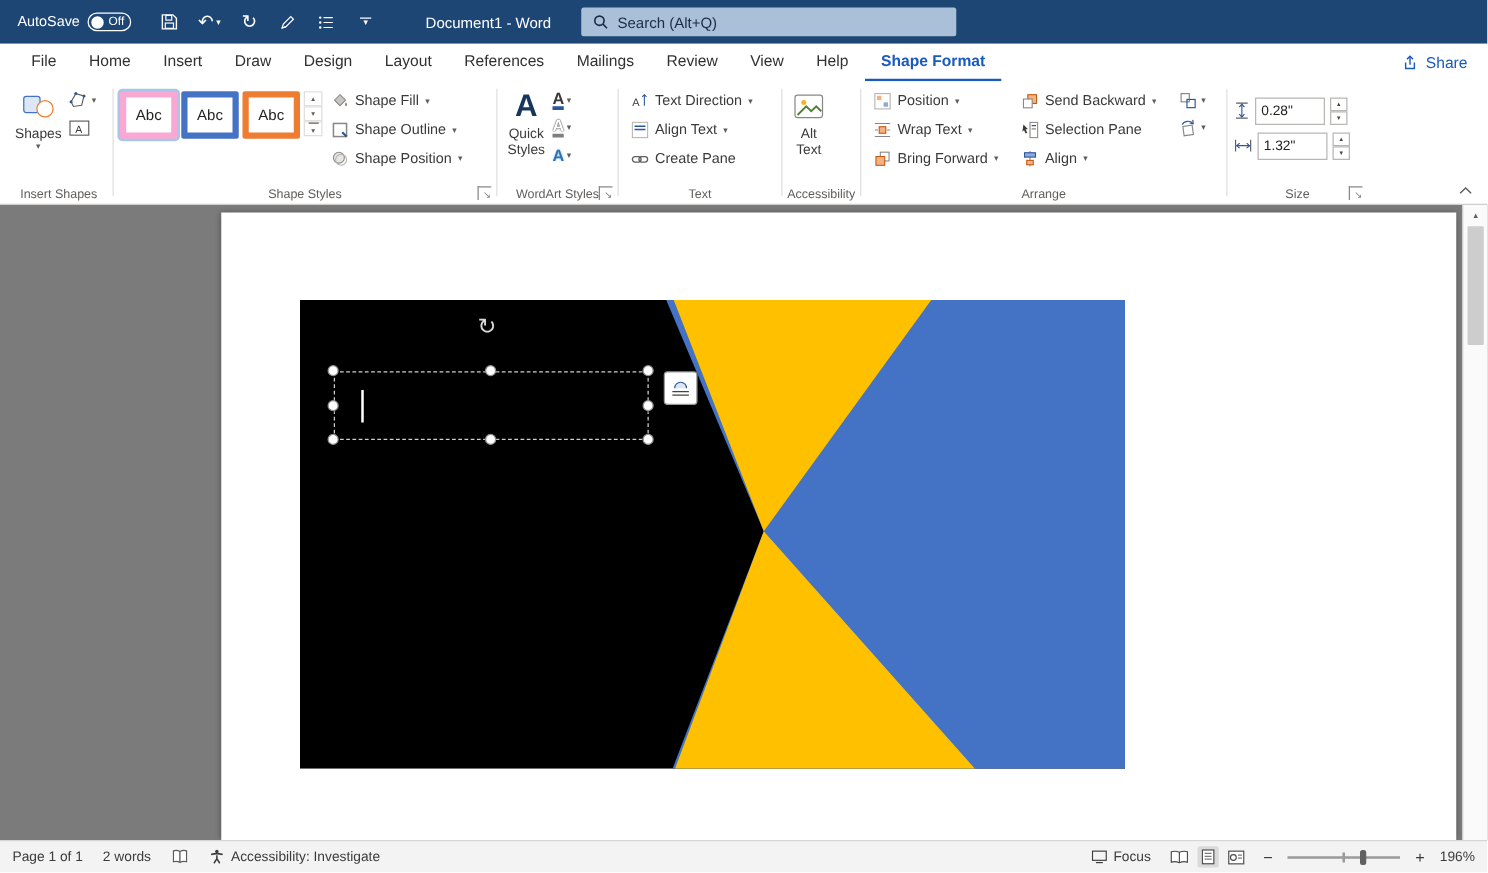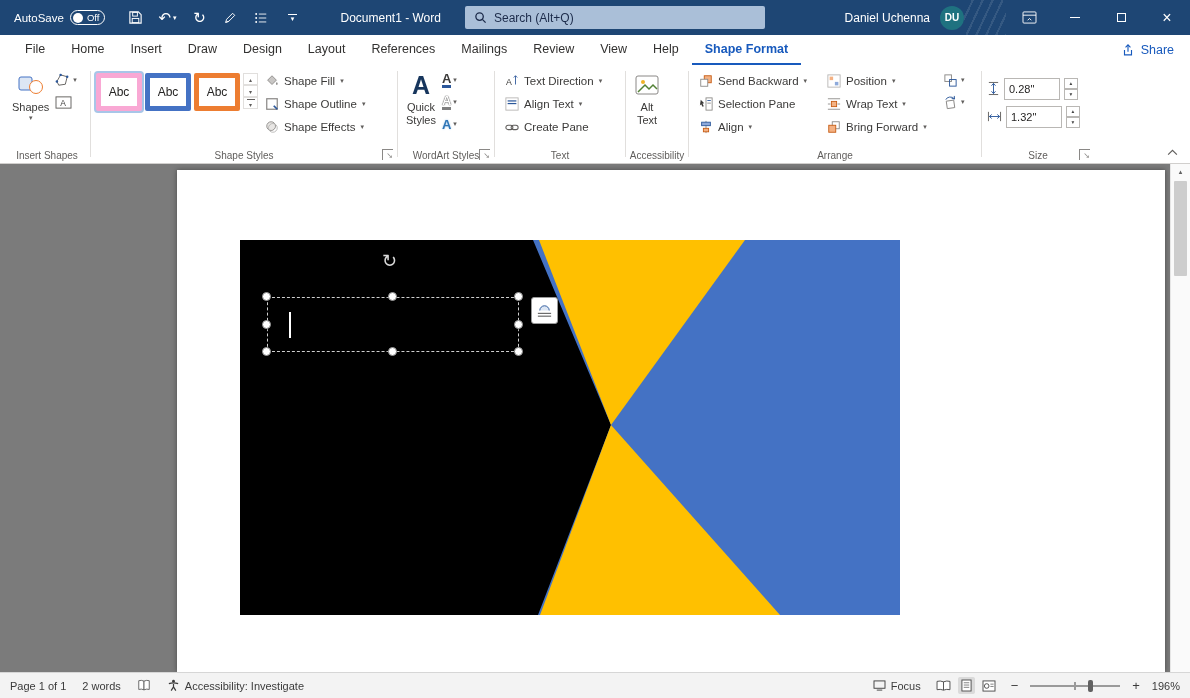--- a/index.html
+++ b/index.html
@@ -156,41 +156,20 @@
     </div>
 
     <div class="searchbox">
       <svg width="13" height="13" viewBox="0 0 14 14">
           <circle cx="6" cy="6" r="4" fill="none" stroke="#1c2b4a" stroke-width="1.4"></circle>
           <line x1="9" y1="9" x2="12.5" y2="12.5" stroke="#1c2b4a" stroke-width="1.4"></line>
         </svg>
       <input type="text" placeholder="Search (Alt+Q)" style="">
     </div>
 
-    <div class="tb-right">
-      <span class="user-name">Daniel Uchenna</span>
-      <span class="avatar">DU</span>
-      <span class="deco"></span>
-      <span class="win-btn">
-        <svg width="15" height="13" viewBox="0 0 16 14">
-            <rect x="1" y="1" width="14" height="12" rx="1" fill="none" stroke="#fff"></rect>
-            <line x1="1" y1="4.5" x2="15" y2="4.5" stroke="#fff"></line>
-            <polyline points="6,10 8,8 10,10" fill="none" stroke="#fff"></polyline>
-          </svg>
-      </span>
-      <span class="win-btn">
-          <span class="min-glyph"></span>
-        </span>
-      <span class="win-btn">
-          <span class="max-glyph"></span>
-        </span>
-      <span class="win-btn">
-          <span class="close-glyph">×</span>
-        </span>
-    </div>
   </div>
 
   <div class="tabrow">
     <span class="tab">File</span>
     <span class="tab">Home</span>
     <span class="tab">Insert</span>
     <span class="tab">Draw</span>
     <span class="tab">Design</span>
     <span class="tab">Layout</span>
     <span class="tab">References</span>
@@ -272,21 +251,21 @@
               <path d="M10 10 l4 4" stroke="#2b579a" stroke-width="2"></path>
             </svg>
           <span>Shape Outline</span>
           <span class="chev">▾</span>
         </span>
         <span class="mrow">
           <svg width="14" height="14" viewBox="0 0 16 16">
               <circle cx="7" cy="7" r="5" fill="#e8e6e4" stroke="#8a8886"></circle>
               <circle cx="9" cy="9" r="5" fill="none" stroke="#b5b3b1"></circle>
             </svg>
-          <span>Shape Effects</span>
+          <span>Shape Position</span>
           <span class="chev">▾</span>
         </span>
       </div>
       <span class="glabel">Shape Styles</span>
       <span class="launcher">↘</span>
     </div>
     <div class="group-divider"></div>
 
     <div class="group" style="width:96px">
       <div class="bigbtn">
@@ -357,48 +336,20 @@
             </svg>
         </span>
         <span>Alt</span>
         <span>Text</span>
       </div>
       <span class="glabel">Accessibility</span>
     </div>
     <div class="group-divider"></div>
 
     <div class="group" style="width:292px">
-      <div class="mcol" style="width:128px">
-        <span class="mrow">
-          <svg width="14" height="14" viewBox="0 0 16 16">
-              <rect x="6" y="2" width="8" height="8" fill="#f4b183" stroke="#c55a11"></rect>
-              <rect x="2" y="6" width="8" height="8" fill="#fff" stroke="#8a8886"></rect>
-            </svg>
-          <span>Send Backward</span>
-          <span class="chev">▾</span>
-        </span>
-        <span class="mrow">
-          <svg width="14" height="14" viewBox="0 0 16 16">
-              <rect x="8" y="1" width="7" height="14" fill="#fff" stroke="#8a8886"></rect>
-              <line x1="9.5" y1="4" x2="13.5" y2="4" stroke="#2b579a"></line>
-              <line x1="9.5" y1="7" x2="13.5" y2="7" stroke="#8a8886"></line>
-              <path d="M2 3 l4 4 -2 .5 1.5 3 -1.5.7 -1.5-3 -1.5 1.5z" fill="#3b3a39"></path>
-            </svg>
-          <span>Selection Pane</span>
-        </span>
-        <span class="mrow">
-          <svg width="14" height="14" viewBox="0 0 16 16">
-              <line x1="8" y1="1" x2="8" y2="15" stroke="#8a8886"></line>
-              <rect x="3" y="2.5" width="10" height="4" fill="#8eaadb" stroke="#2b579a"></rect>
-              <rect x="5" y="9.5" width="6" height="4" fill="#f4b183" stroke="#c55a11"></rect>
-            </svg>
-          <span>Align</span>
-          <span class="chev">▾</span>
-        </span>
-      </div>
       <div class="mcol" style="width:118px">
         <span class="mrow">
           <svg width="14" height="14" viewBox="0 0 16 16">
               <rect x="1" y="1" width="14" height="14" fill="none" stroke="#b5b3b1"></rect>
               <rect x="3" y="3" width="4" height="4" fill="#f4b183"></rect>
               <rect x="9" y="9" width="4" height="4" fill="#8eaadb"></rect>
             </svg>
           <span>Position</span>
           <span class="chev">▾</span>
         </span>
@@ -412,20 +363,48 @@
             </svg>
           <span>Wrap Text</span>
           <span class="chev">▾</span>
         </span>
         <span class="mrow">
           <svg width="14" height="14" viewBox="0 0 16 16">
               <rect x="6" y="2" width="8" height="8" fill="none" stroke="#8a8886"></rect>
               <rect x="2" y="6" width="8" height="8" fill="#f4b183" stroke="#c55a11"></rect>
             </svg>
           <span>Bring Forward</span>
+          <span class="chev">▾</span>
+        </span>
+      </div>
+      <div class="mcol" style="width:128px">
+        <span class="mrow">
+          <svg width="14" height="14" viewBox="0 0 16 16">
+              <rect x="6" y="2" width="8" height="8" fill="#f4b183" stroke="#c55a11"></rect>
+              <rect x="2" y="6" width="8" height="8" fill="#fff" stroke="#8a8886"></rect>
+            </svg>
+          <span>Send Backward</span>
+          <span class="chev">▾</span>
+        </span>
+        <span class="mrow">
+          <svg width="14" height="14" viewBox="0 0 16 16">
+              <rect x="8" y="1" width="7" height="14" fill="#fff" stroke="#8a8886"></rect>
+              <line x1="9.5" y1="4" x2="13.5" y2="4" stroke="#2b579a"></line>
+              <line x1="9.5" y1="7" x2="13.5" y2="7" stroke="#8a8886"></line>
+              <path d="M2 3 l4 4 -2 .5 1.5 3 -1.5.7 -1.5-3 -1.5 1.5z" fill="#3b3a39"></path>
+            </svg>
+          <span>Selection Pane</span>
+        </span>
+        <span class="mrow">
+          <svg width="14" height="14" viewBox="0 0 16 16">
+              <line x1="8" y1="1" x2="8" y2="15" stroke="#8a8886"></line>
+              <rect x="3" y="2.5" width="10" height="4" fill="#8eaadb" stroke="#2b579a"></rect>
+              <rect x="5" y="9.5" width="6" height="4" fill="#f4b183" stroke="#c55a11"></rect>
+            </svg>
+          <span>Align</span>
           <span class="chev">▾</span>
         </span>
       </div>
       <div class="mcol" style="width:34px">
         <span class="smallbtn">
           <svg width="15" height="15" viewBox="0 0 16 16">
               <rect x="2" y="2" width="7" height="7" fill="none" stroke="#8a8886"></rect>
               <rect x="7" y="7" width="7" height="7" fill="none" stroke="#2b579a"></rect>
             </svg>
           <span class="chev">▾</span>

